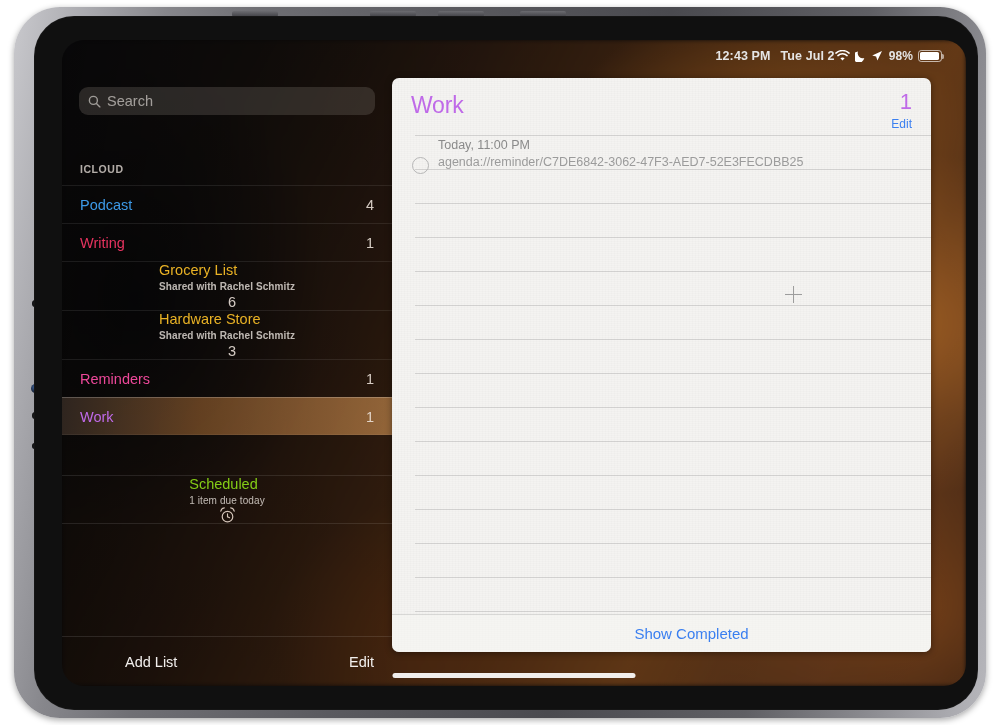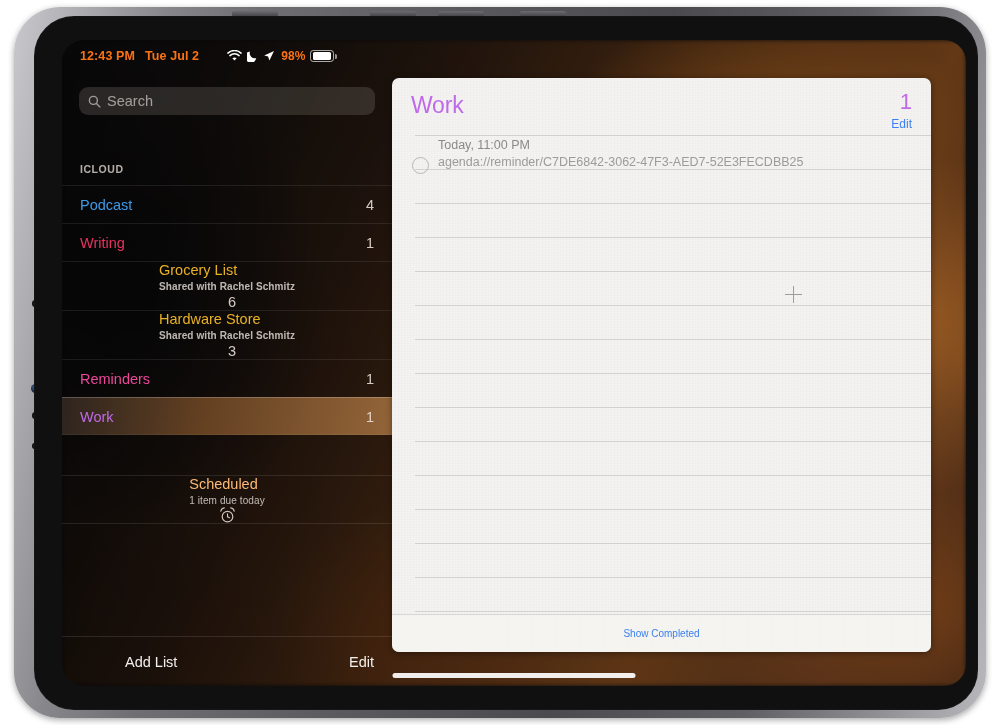--- a/index.html
+++ b/index.html
@@ -107,28 +107,27 @@
   }
 
   
   .statusbar {
     position: absolute;
     left: 0; top: 0;
     width: 100%;
     height: 32px;
     display: flex;
     align-items: center;
-    justify-content: flex-start;
+    justify-content: flex-end;
     padding: 0 24px 0 18px;
     box-sizing: border-box;
-    color: #f97316;
+    color: #e5e5e5;
     font-size: 12.5px;
     font-weight: bold;
     letter-spacing: 0.1px;
-    gap: 28px;
   }
   .status-left { display: flex; align-items: center; gap: 10px; }
   .status-right { display: flex; align-items: center; gap: 5px; }
   .status-right .pct { font-size: 12px; font-weight: bold; margin-left: 1px; }
 
   .battery {
     position: relative;
     width: 24px;
     height: 11.5px;
     border: 1.4px solid rgba(255,255,255,0.65);
@@ -371,22 +370,23 @@
   .show-completed {
     position: absolute;
     left: 0;
     bottom: 0;
     width: 100%;
     height: 37px;
     display: flex;
     align-items: center;
     justify-content: center;
     border-top: 0.8px solid rgba(150,150,150,0.30);
-    font-size: 10px;
+    font-size: 15px;
     background: rgba(246,245,243,0.55);
+    padding-left: 30px;
   }
 
   
   .home-ind {
     position: absolute;
     left: 50%;
     transform: translateX(-50%);
     bottom: 8px;
     width: 243px;
     height: 5px;
@@ -499,21 +499,21 @@
               <div class="row-title" style="color:#bf6ae8">Work</div>
             </div>
             <div class="row-count">1</div>
           </div>
 
         </div>
 
         <div class="group2">
           <div class="list-row tall last">
             <div class="row-main">
-              <div class="row-title" style="color:#fdba74">Scheduled</div>
+              <div class="row-title" style="color:#84cc16">Scheduled</div>
               <div class="row-sub" style="font-weight:normal">1 item due today</div>
             </div>
             <svg class="alarm-ico" viewBox="0 0 18 18">
               <circle cx="9" cy="10.2" r="5.6" stroke="#e8d8cc" stroke-width="1.25" fill="none"></circle>
               <path d="M1.9 4.4 A4.3 4.3 0 0 1 5.6 1.0" stroke="#e8d8cc" stroke-width="1.25" fill="none" stroke-linecap="round"></path>
               <path d="M16.1 4.4 A4.3 4.3 0 0 0 12.4 1.0" stroke="#e8d8cc" stroke-width="1.25" fill="none" stroke-linecap="round"></path>
               <line x1="9" y1="7.3" x2="9" y2="10.3" stroke="#e8d8cc" stroke-width="1.2" stroke-linecap="round"></line>
               <line x1="9" y1="10.3" x2="11.2" y2="11.4" stroke="#e8d8cc" stroke-width="1.2" stroke-linecap="round"></line>
             </svg>
           </div>

